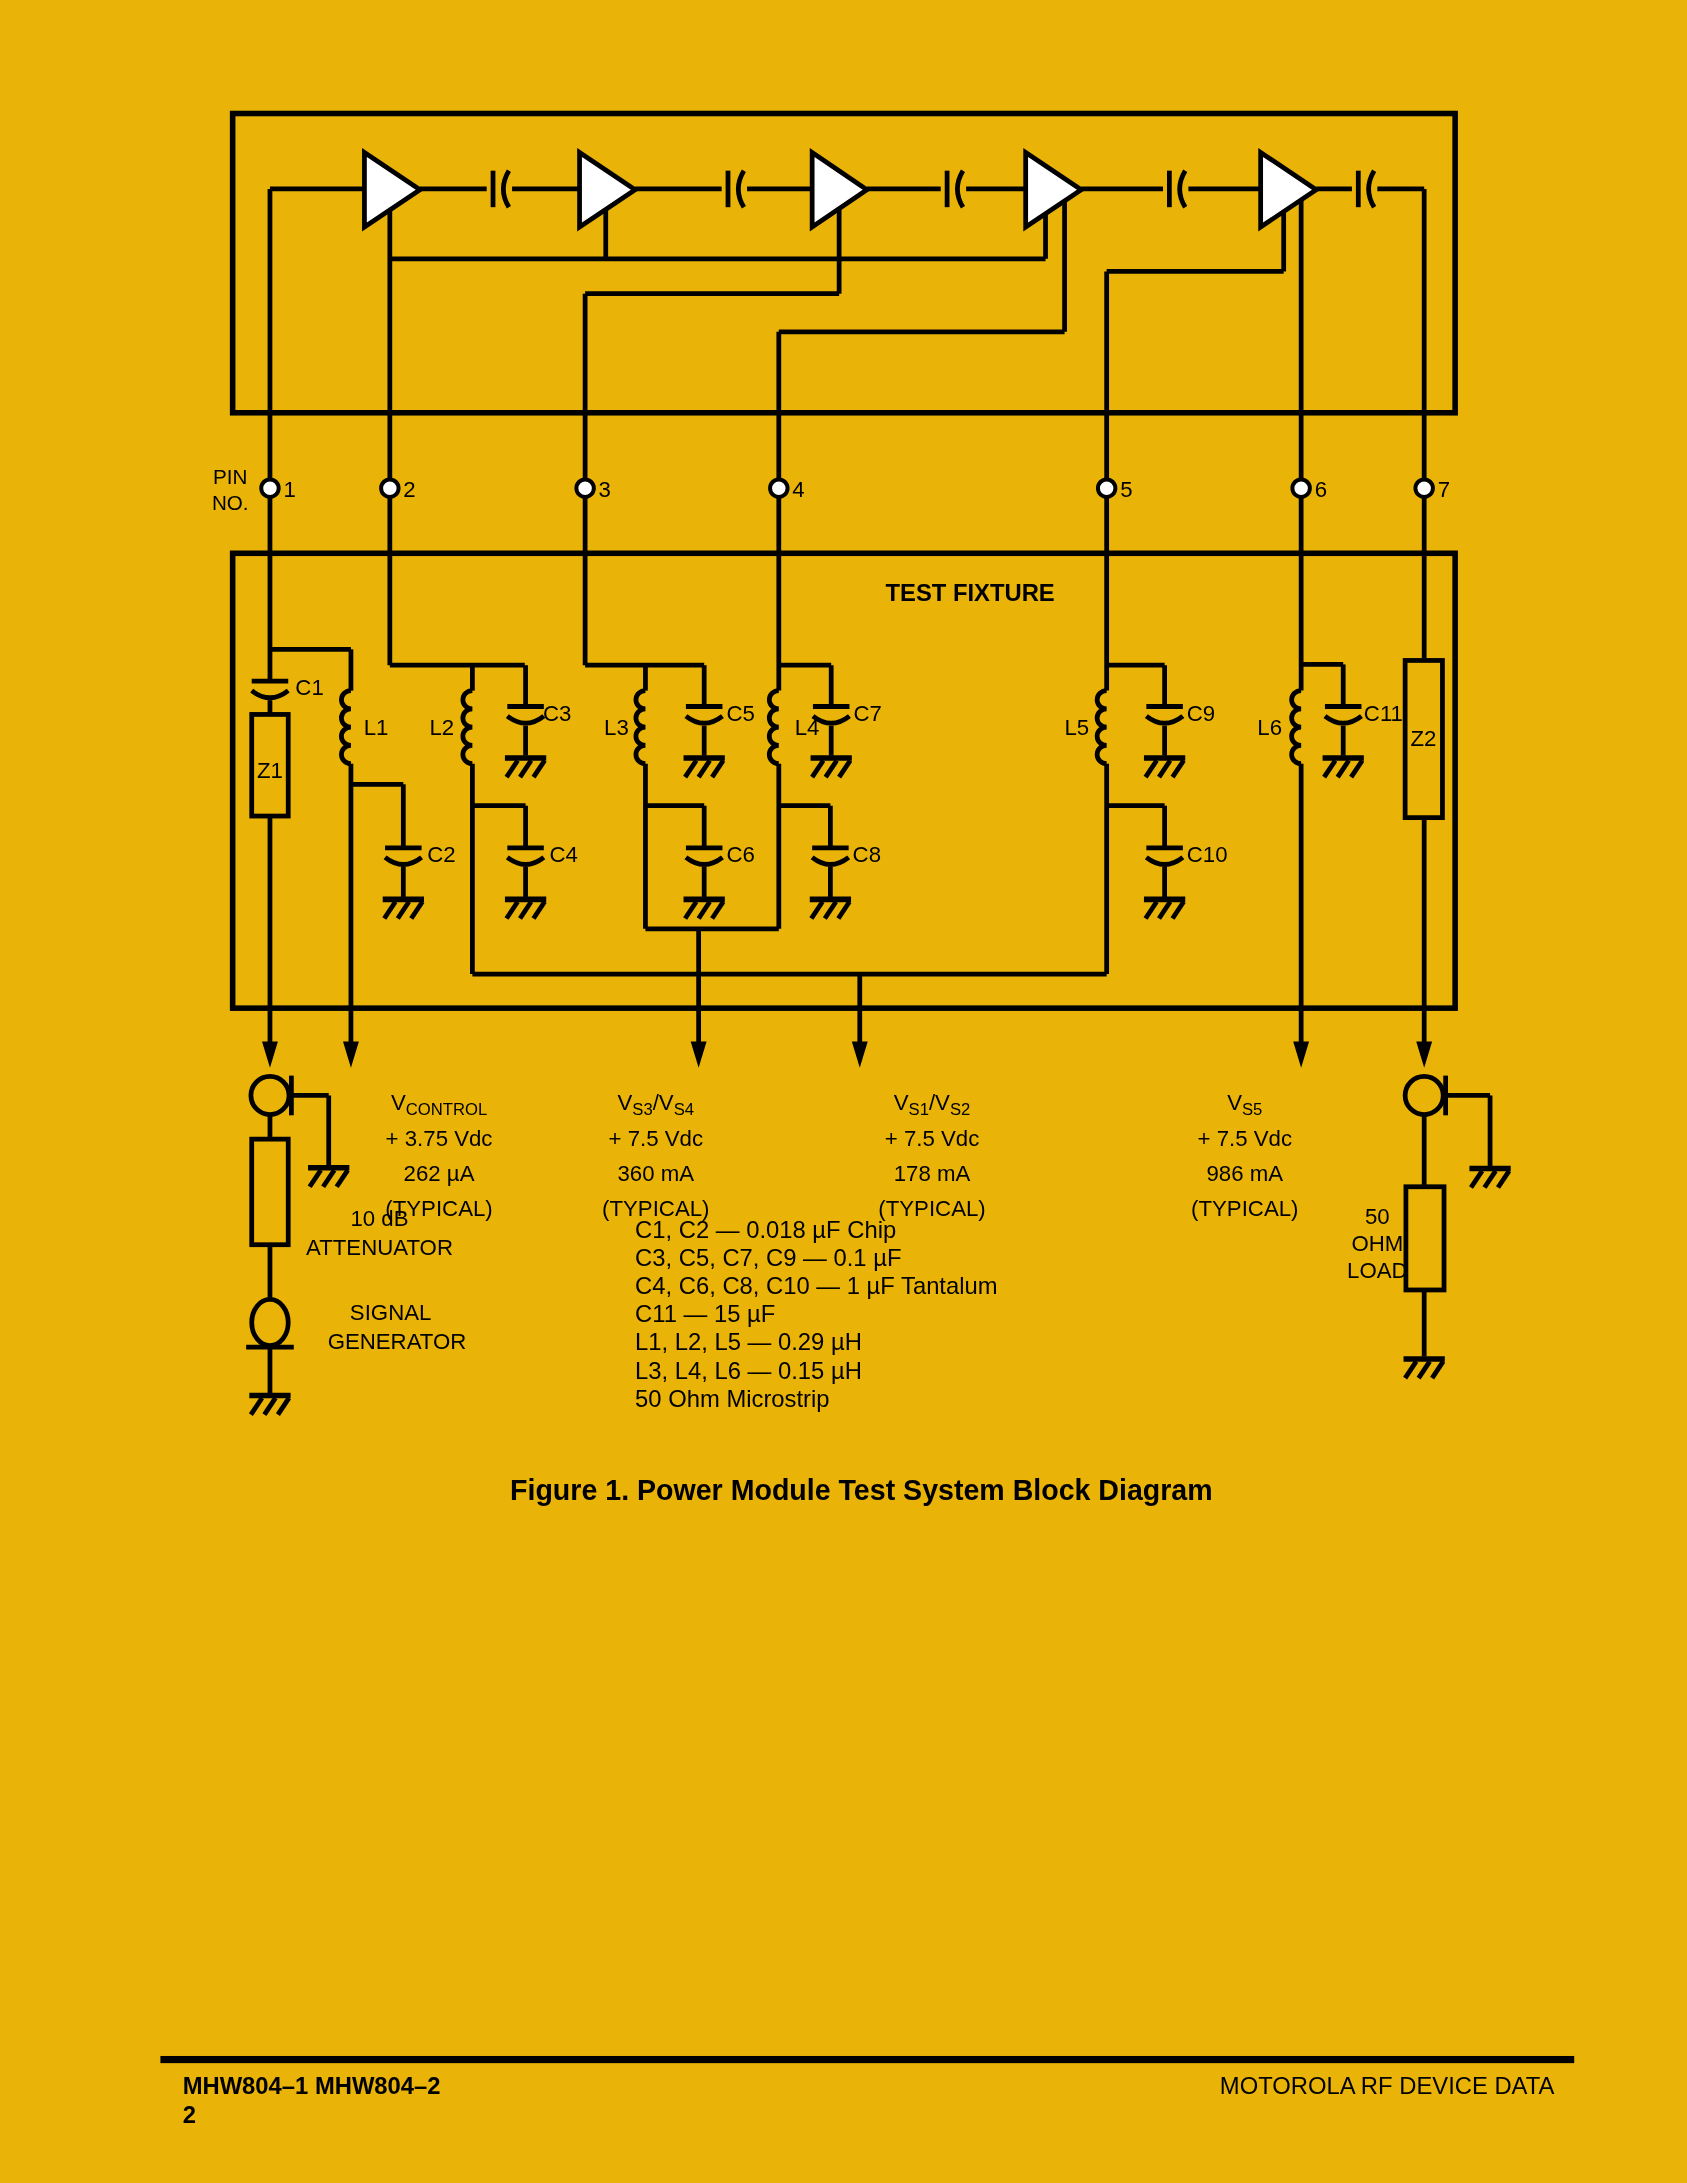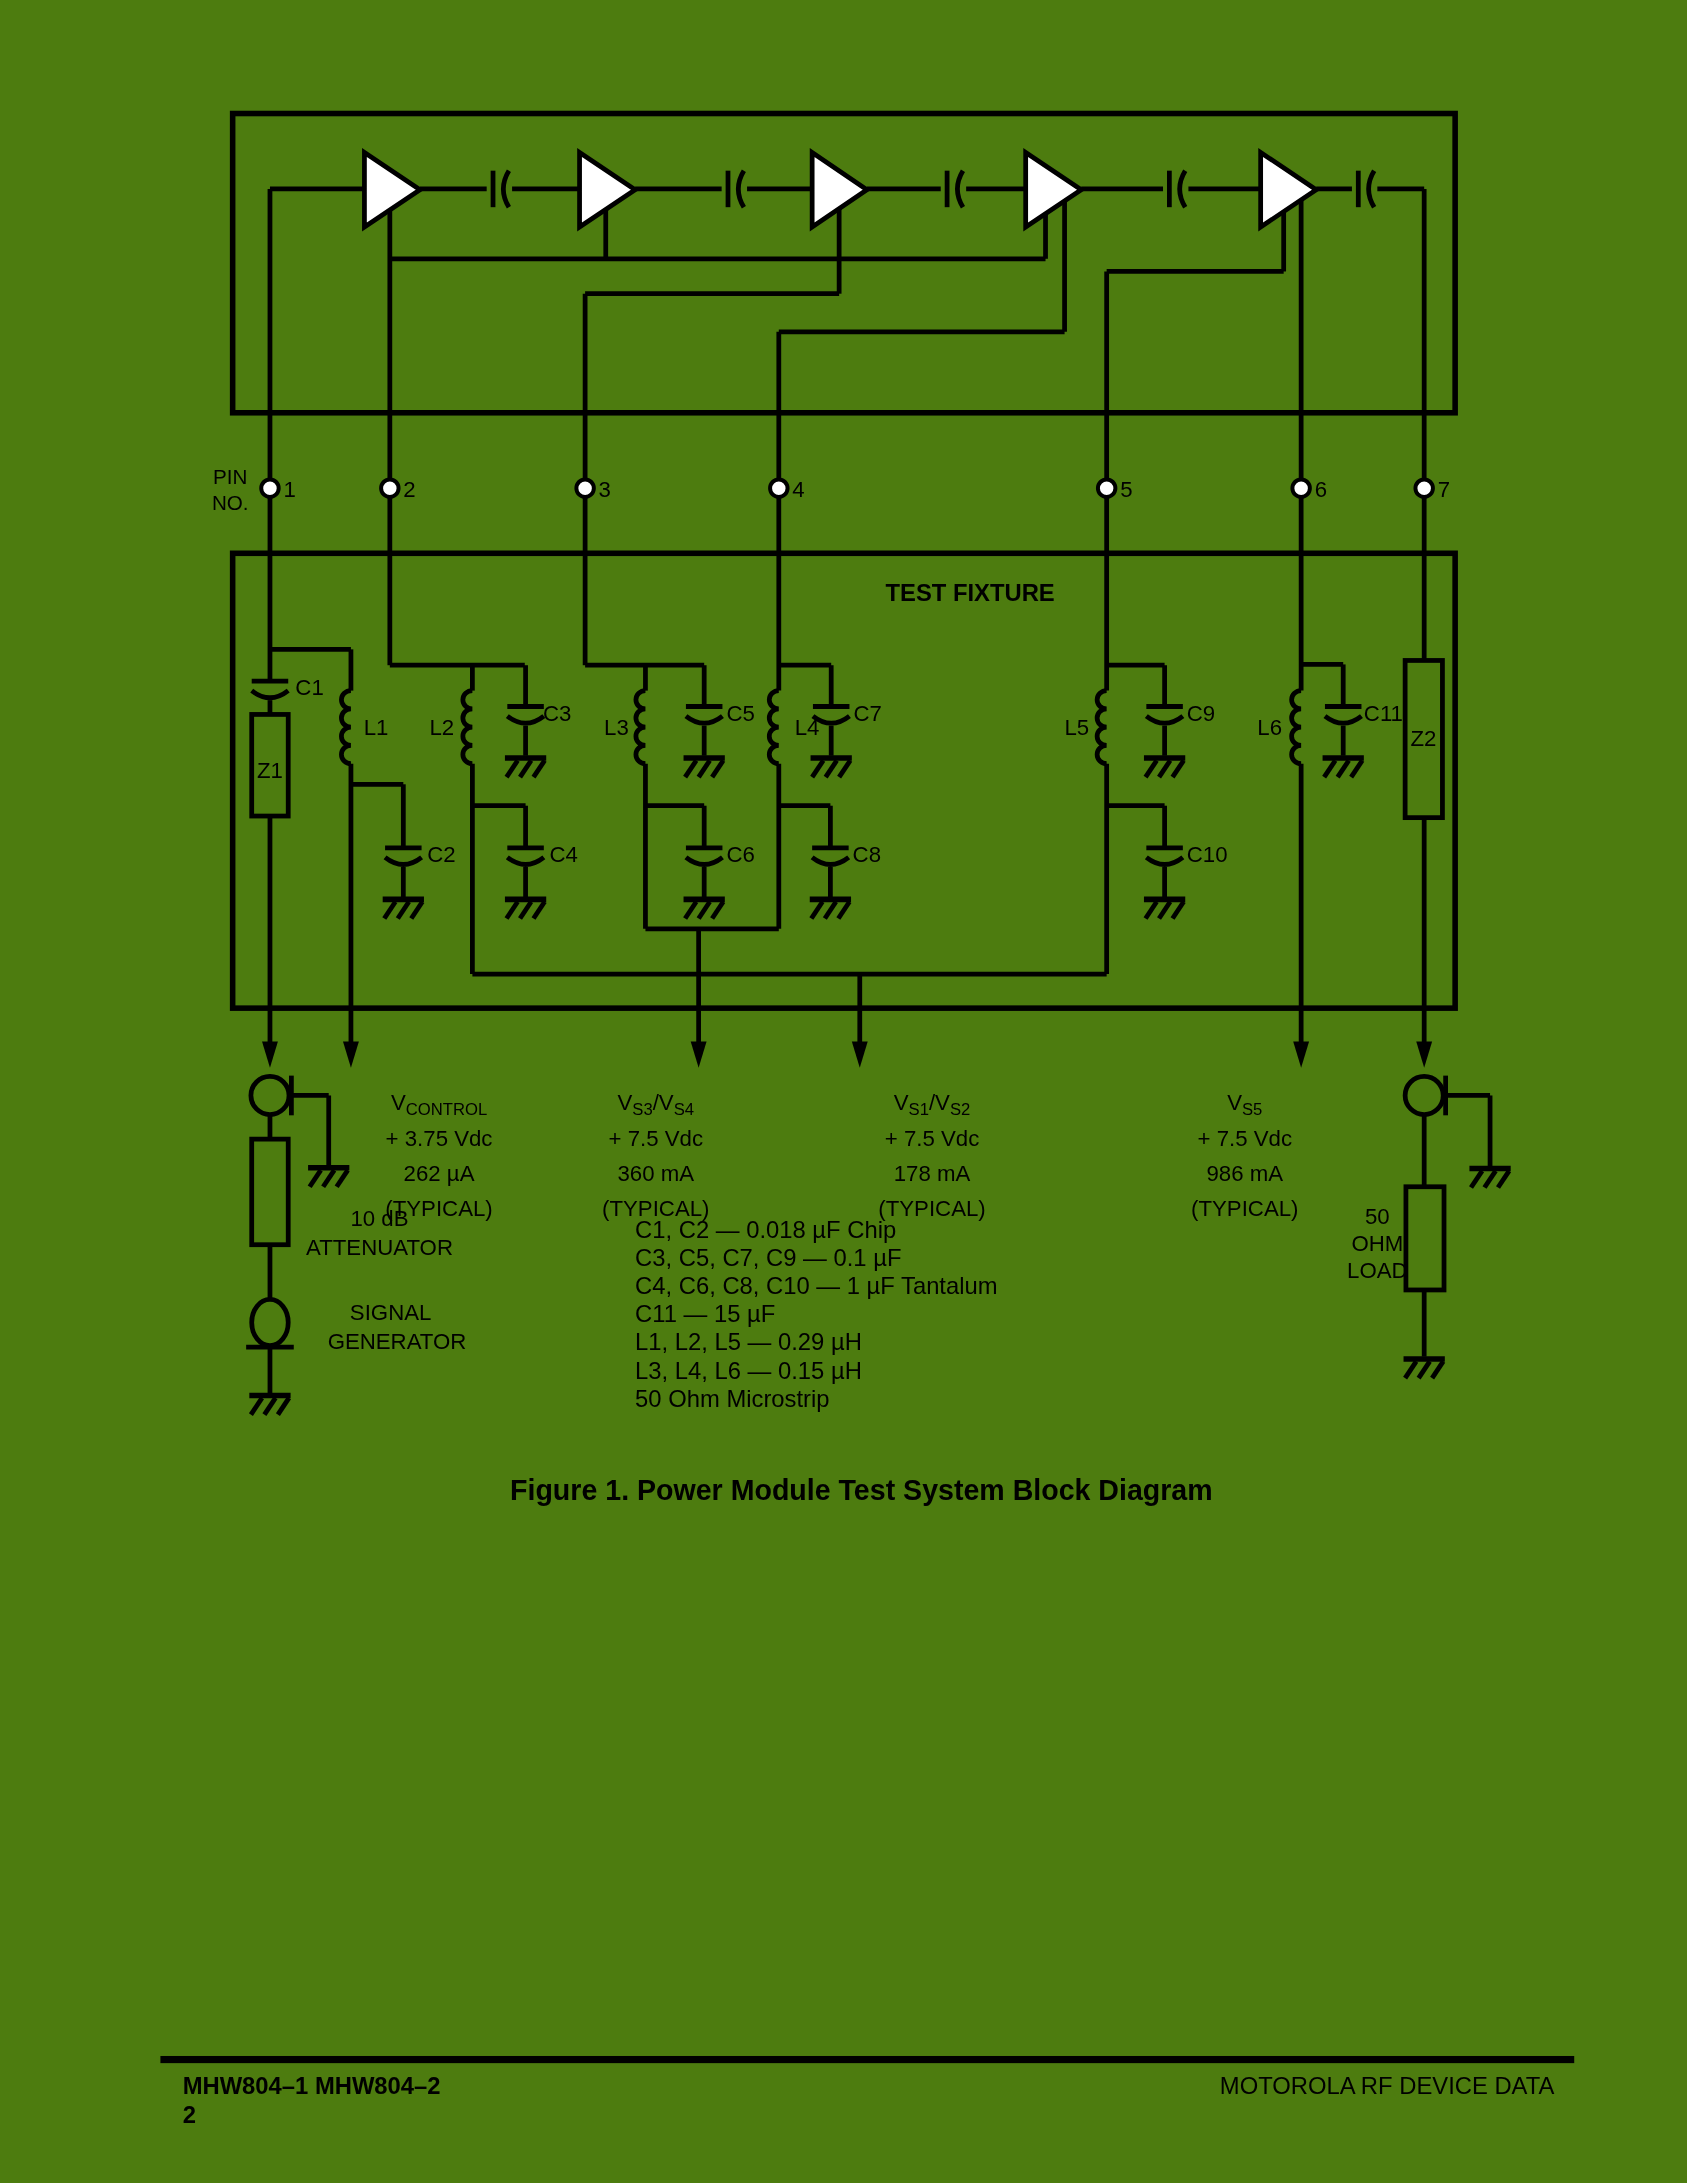--- a/index.html
+++ b/index.html
@@ -1,16 +1,16 @@
 <!DOCTYPE html>
 <html style="font-size:12.7px"><head>
 <meta charset="utf-8">
 <style>
   html,body{margin:0;padding:0;background:#fff;}
-  .page{position:relative;width:1687px;height:2183px;background:#4d7c0f;overflow:hidden;
+  .page{position:relative;width:1687px;height:2183px;background:#eab308;overflow:hidden;
         font-family:"Liberation Sans",sans-serif;text-decoration:underline;}
   svg{position:absolute;left:0;top:0;}
   svg text{fill:#000;font-family:"Liberation Sans",sans-serif;}
   .t  {font-size:28px;}
   .t26{font-size:26px;}
   .t30{font-size:30px;}
   .tb30{font-size:30px;font-weight:bold;}
   .tb36{font-size:36px;font-weight:bold;}
   .sub{font-size:21px;}
   .ln  {stroke:#000;stroke-width:6;fill:none;}

